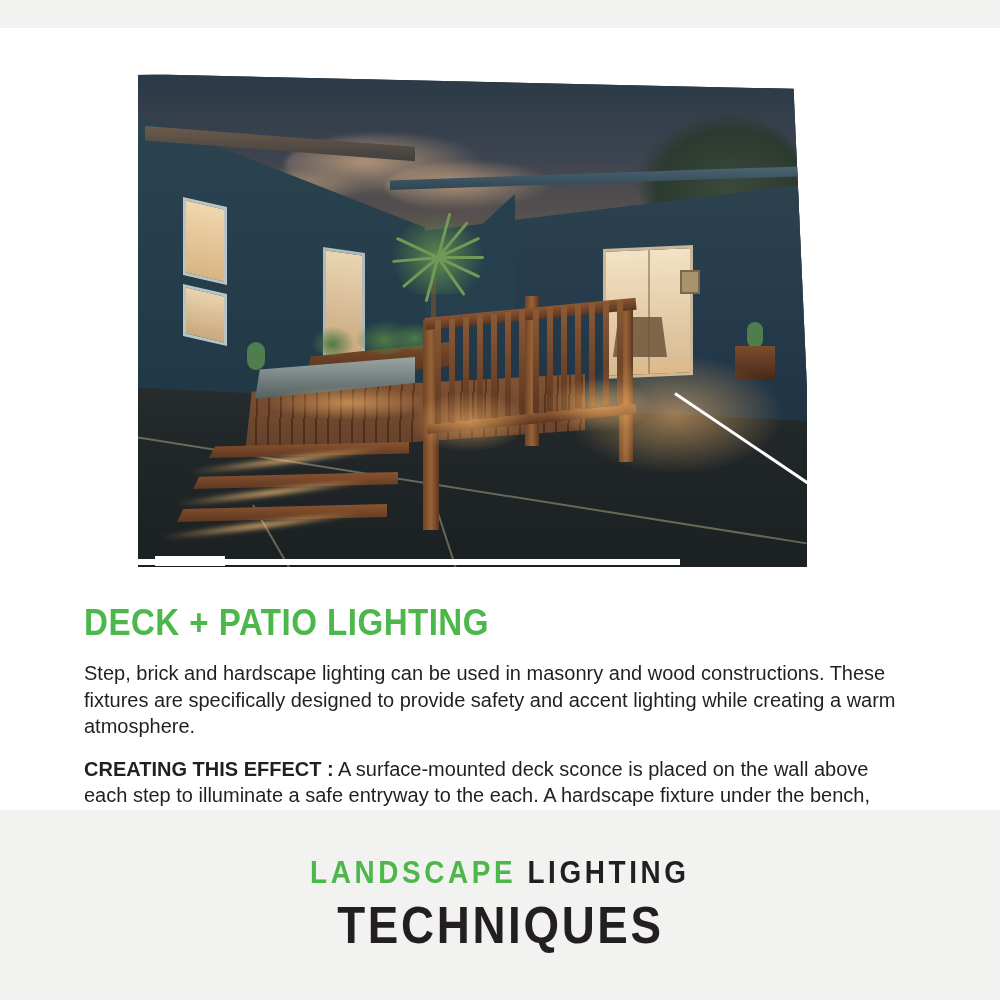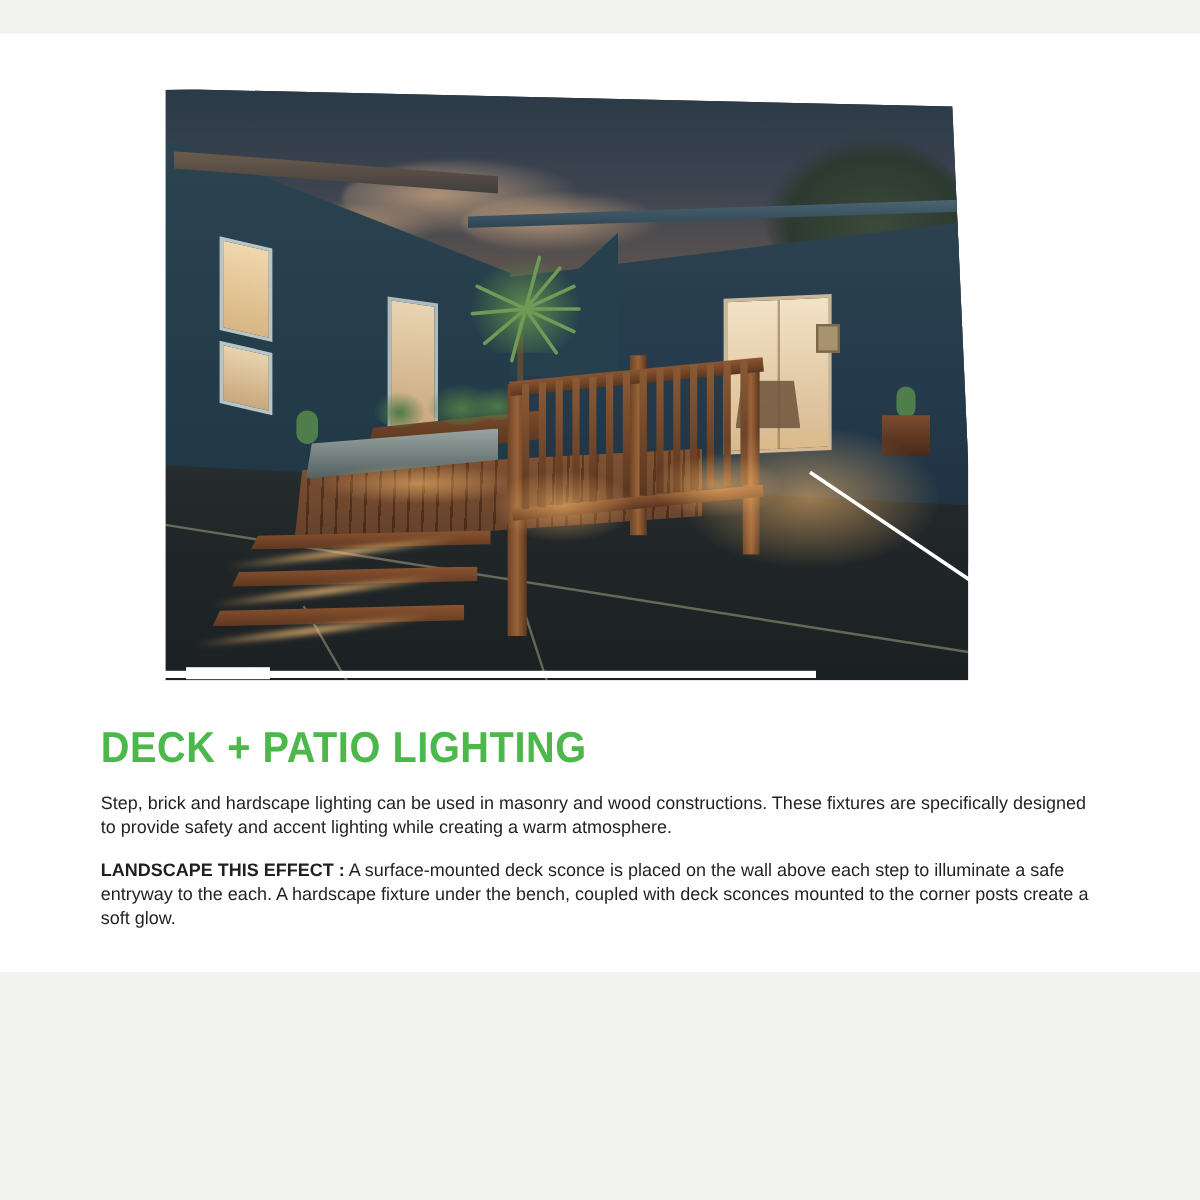--- a/index.html
+++ b/index.html
@@ -232,21 +232,21 @@
     font-weight: 700;
     letter-spacing: 0.5px;
     font-stretch: condensed;
     transform: scaleX(0.92);
     transform-origin: left center;
     font-family: "Liberation Sans Narrow", "Liberation Sans", sans-serif;
     margin-bottom: 16px;
   }
   .body-text {
     color: #231f20;
-    font-size: 15px;
+    font-size: 20px;
     line-height: 1.33;
     margin-bottom: 16px;
     max-width: 830px;
   }
   .body-text b { font-weight: 700; }
 
   
   .footer {
     position: absolute;
     left: 0; top: 810px; width: 1000px; height: 190px;
@@ -381,17 +381,24 @@
       <div class="frame-line" style="left:700px; top:130px; width:16px; height:180px; transform: skewX(-4deg);"></div>
       <div class="frame-line" style="left:0px; top:497px; width:545px; height:6px;"></div>
       <div class="frame-line" style="left:540px; top:330px; width:230px; height:3px; transform: rotate(34deg); transform-origin:left center;"></div>
       <div class="frame-line" style="left:20px; top:494px; width:70px; height:10px;"></div>
     </div>
   </div>
 
   <div class="content">
     <div class="headline">DECK + PATIO LIGHTING</div>
     <p class="body-text">Step, brick and hardscape lighting can be used in masonry and wood constructions. These fixtures are specifically designed to provide safety and accent lighting while creating a warm atmosphere.</p>
-    <p class="body-text"><b>LANDSCAPE THIS EFFECT :</b><span> A surface-mounted deck sconce is placed on the wall above each step to illuminate a safe entryway to the each. A hardscape fixture under the bench, coupled with deck sconces mounted to the corner posts create a soft glow.</span></p>
+    <p class="body-text"><b>CREATING THIS EFFECT :</b><span> A surface-mounted deck sconce is placed on the wall above each step to illuminate a safe entryway to the each. A hardscape fixture under the bench, coupled with deck sconces mounted to the corner posts create a soft glow.</span></p>
   </div>
 
+  <div class="footer">
+    <div class="footer-line1">
+      <span class="green">LANDSCAPE</span>
+      <span class="dark">LIGHTING</span>
+    </div>
+    <div class="footer-line2">TECHNIQUES</div>
+  </div>
 
 </div>
 
 </body></html>

